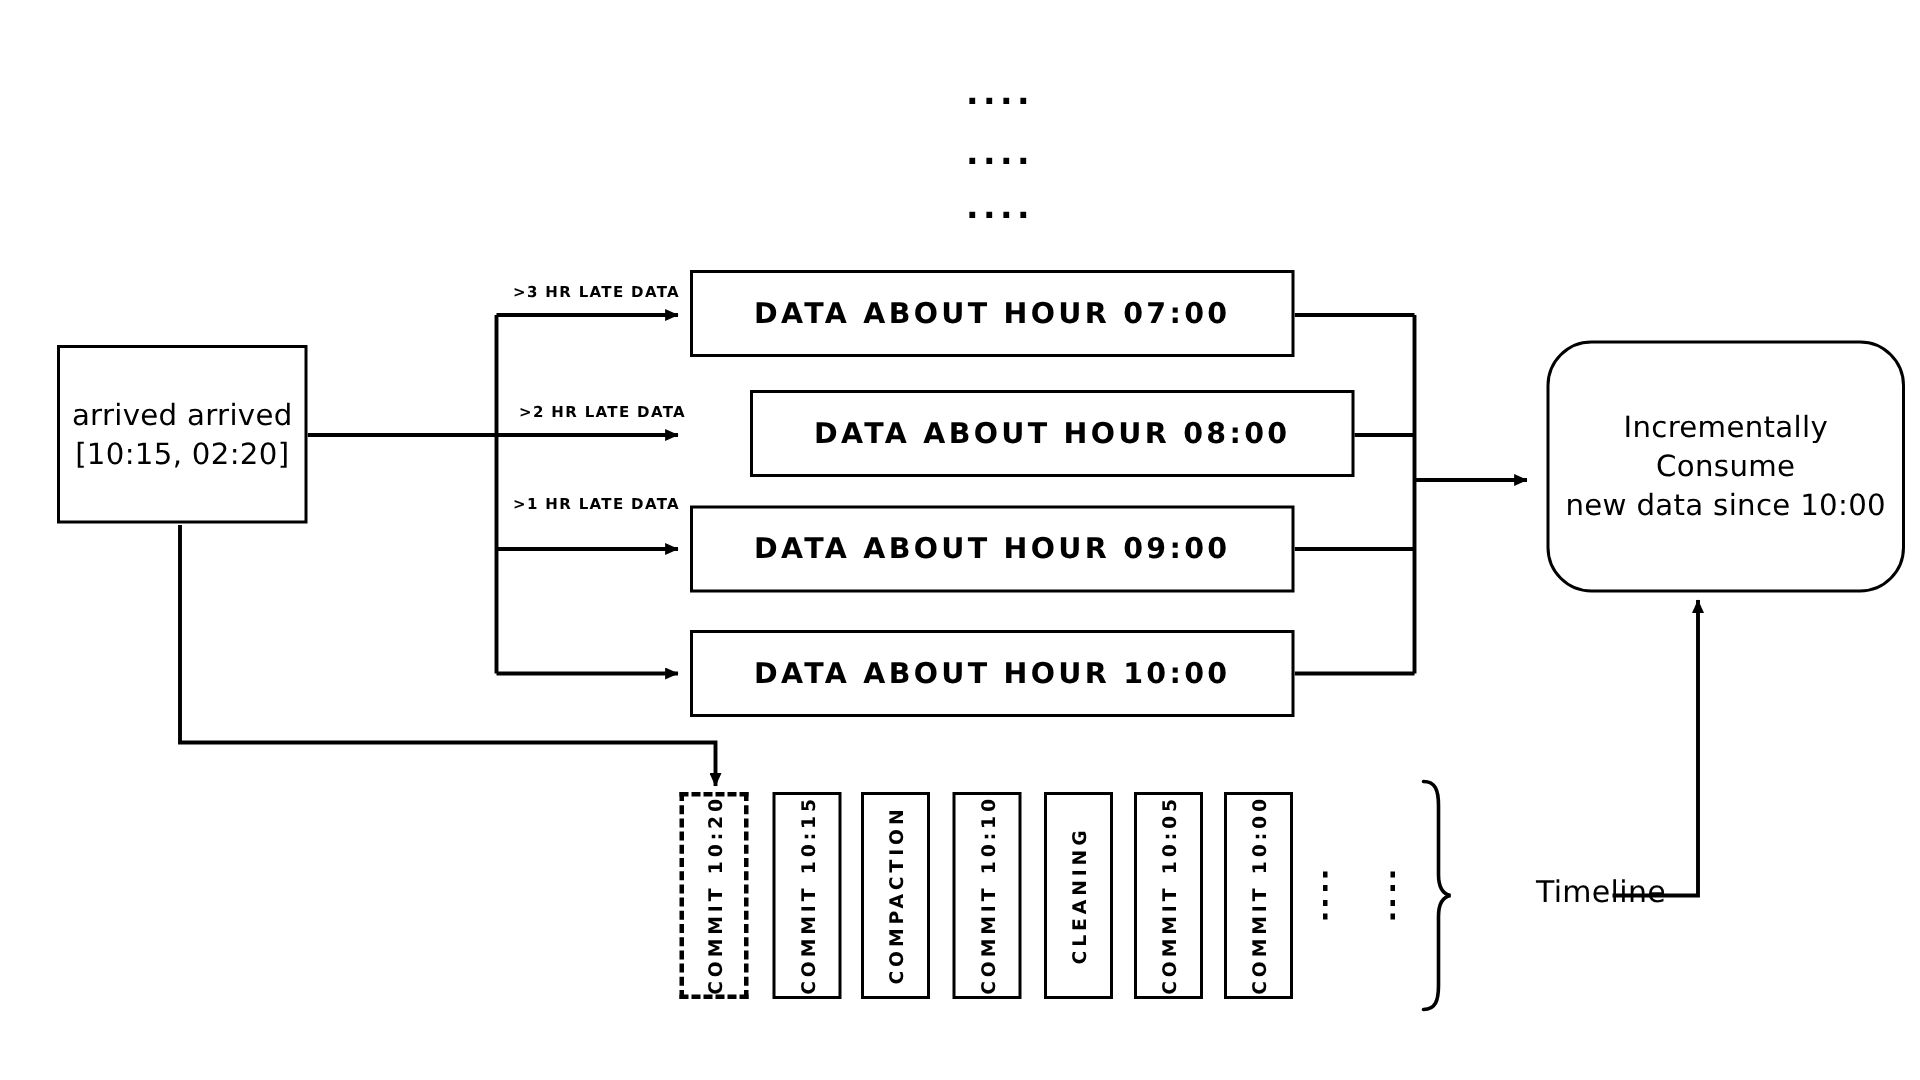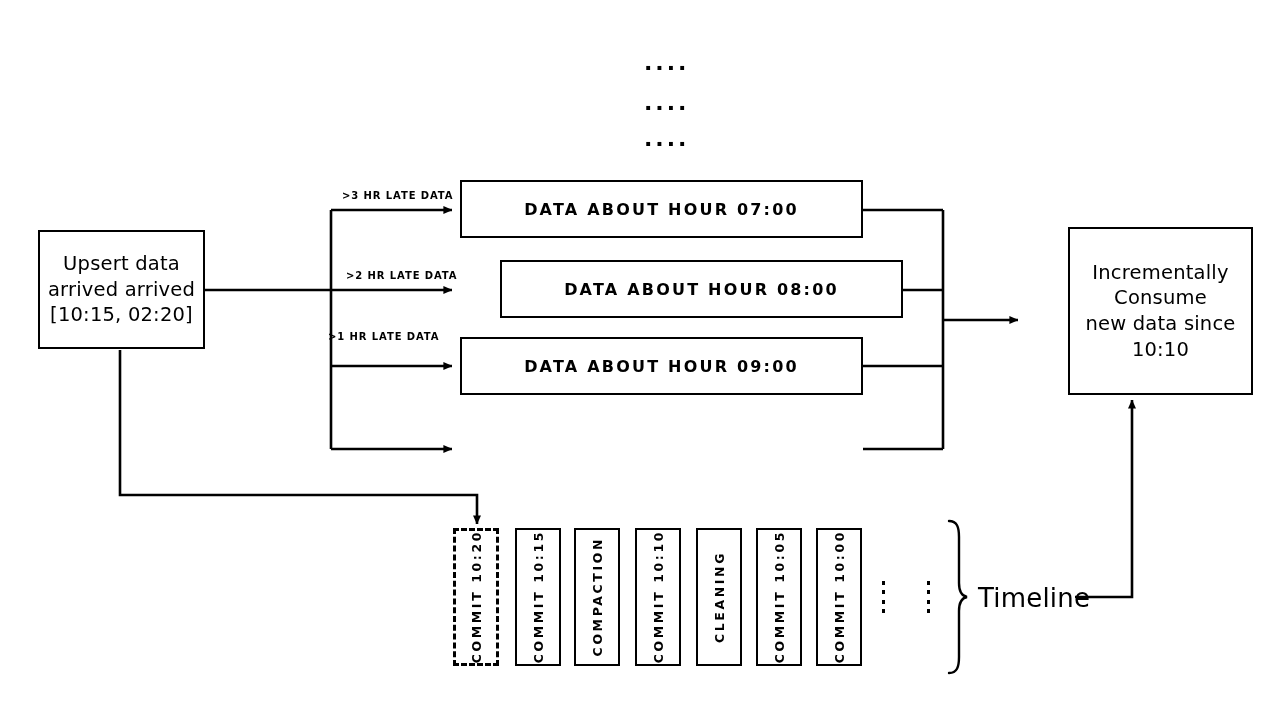--- a/index.html
+++ b/index.html
@@ -56,30 +56,31 @@
     letter-spacing: 2.2px;
     color: #000000;
     white-space: nowrap;
   }
   #upsert-box {
     left: 38px; top: 230px; width: 167px; height: 119px;
     padding: 0 6px;
   }
   #upsert-box .hand { font-size: 19.5px; }
   #consume-box {
-    left: 1068px; top: 227px; width: 185px; height: 168px;
+    left: 1031px; top: 227px; width: 239px; height: 168px;
     padding: 0 8px;
+    border-radius: 30px;
   }
   #consume-box .hand { font-size: 19.5px; }
   .data-box {
     left: 460px;
     width: 403px;
     height: 58px;
   }
-  .data-box .caps { font-size: 16px; }
+  .data-box .caps { font-size: 19px; }
   #data-box-0 { top: 180px; }
   #data-box-1 { top: 260px; margin-left: 40px; }
   #data-box-2 { top: 337px; justify-content: center; }
   #data-box-3 { top: 420px; }
   .commit-box {
     top: 528px;
     width: 46px;
     height: 138px;
   }
   .commit-box .caps {
@@ -89,21 +90,21 @@
     letter-spacing: 2.6px;
   }
   .arrow-label {
     position: absolute;
     font-size: 10px;
     letter-spacing: 0.9px;
     white-space: nowrap;
   }
   #arrow-label-0 { left: 342px; top: 190px; }
   #arrow-label-1 { left: 346px; top: 270px; }
-  #arrow-label-2 { left: 328px; top: 331px; }
+  #arrow-label-2 { left: 342px; top: 331px; }
   .vdots {
     position: absolute;
     width: 5px;
     display: flex;
     flex-direction: column;
     align-items: center;
     justify-content: space-between;
     height: 32px;
   }
   .vdots i {
@@ -120,22 +121,22 @@
     font-size: 22px;
     font-weight: 700;
     letter-spacing: 3px;
     line-height: 1;
   }
   #topdots-0 { left: 644px; top: 52px; }
   #topdots-1 { left: 644px; top: 92px; }
   #topdots-2 { left: 644px; top: 128px; }
   #timeline-label {
     position: absolute;
-    left: 978px; top: 581px;
-    font-size: 26px;
+    left: 1024px; top: 581px;
+    font-size: 20px;
   }
 </style>
 </head>
 <body>
 
 <div id="canvas">
 
   <svg class="layer" viewBox="0 0 1280 720" xmlns="http://www.w3.org/2000/svg">
     <defs>
       <marker id="arrowhead" markerWidth="9" markerHeight="8" refX="8.6" refY="4" orient="auto" markerUnits="userSpaceOnUse">
@@ -166,48 +167,50 @@
     </g>
 
     <g stroke="#000000" stroke-width="2.4" fill="none" stroke-linecap="round">
       <path d="M949,521 C957,521 959,527 959,537 L959,583 C959,592 962,596 967,597
                C962,598 959,602 959,611 L959,657 C959,667 957,673 949,673"></path>
     </g>
   </svg>
 
   <div class="box" id="upsert-box">
     <div class="hand">
-      <div>Upsert data</div>
       <div>arrived arrived</div>
       <div>[10:15, 02:20]</div>
     </div>
   </div>
 
   <div class="caps arrow-label" id="arrow-label-0">&gt;3 HR LATE DATA</div>
   <div class="caps arrow-label" id="arrow-label-1">&gt;2 HR LATE DATA</div>
   <div class="caps arrow-label" id="arrow-label-2">&gt;1 HR LATE DATA</div>
 
   <div class="box data-box" id="data-box-0">
     <span class="caps">DATA ABOUT HOUR 07:00</span>
   </div>
   <div class="box data-box" id="data-box-1">
     <span class="caps">DATA ABOUT HOUR 08:00</span>
   </div>
   <div class="box data-box" id="data-box-2">
     <span class="caps">DATA ABOUT HOUR 09:00</span>
   </div>
+  <div class="box data-box" id="data-box-3">
+    <span class="caps">DATA ABOUT HOUR 10:00</span>
+  </div>
 
   <div class="topdots" id="topdots-0">....</div>
   <div class="topdots" id="topdots-1">....</div>
   <div class="topdots" id="topdots-2">....</div>
 
   <div class="box" id="consume-box">
     <div class="hand">
       <div>Incrementally Consume</div>
-      <div>new data since 10:10</div>
+      <div>new data since 10:00</div>
     </div>
   </div>
 
   <div class="box commit-box dashed" style="left:453px;">
     <span class="caps">COMMIT 10:20</span>
   </div>
   <div class="box commit-box" style="left:515px;">
     <span class="caps">COMMIT 10:15</span>
   </div>
   <div class="box commit-box" style="left:574px;">

